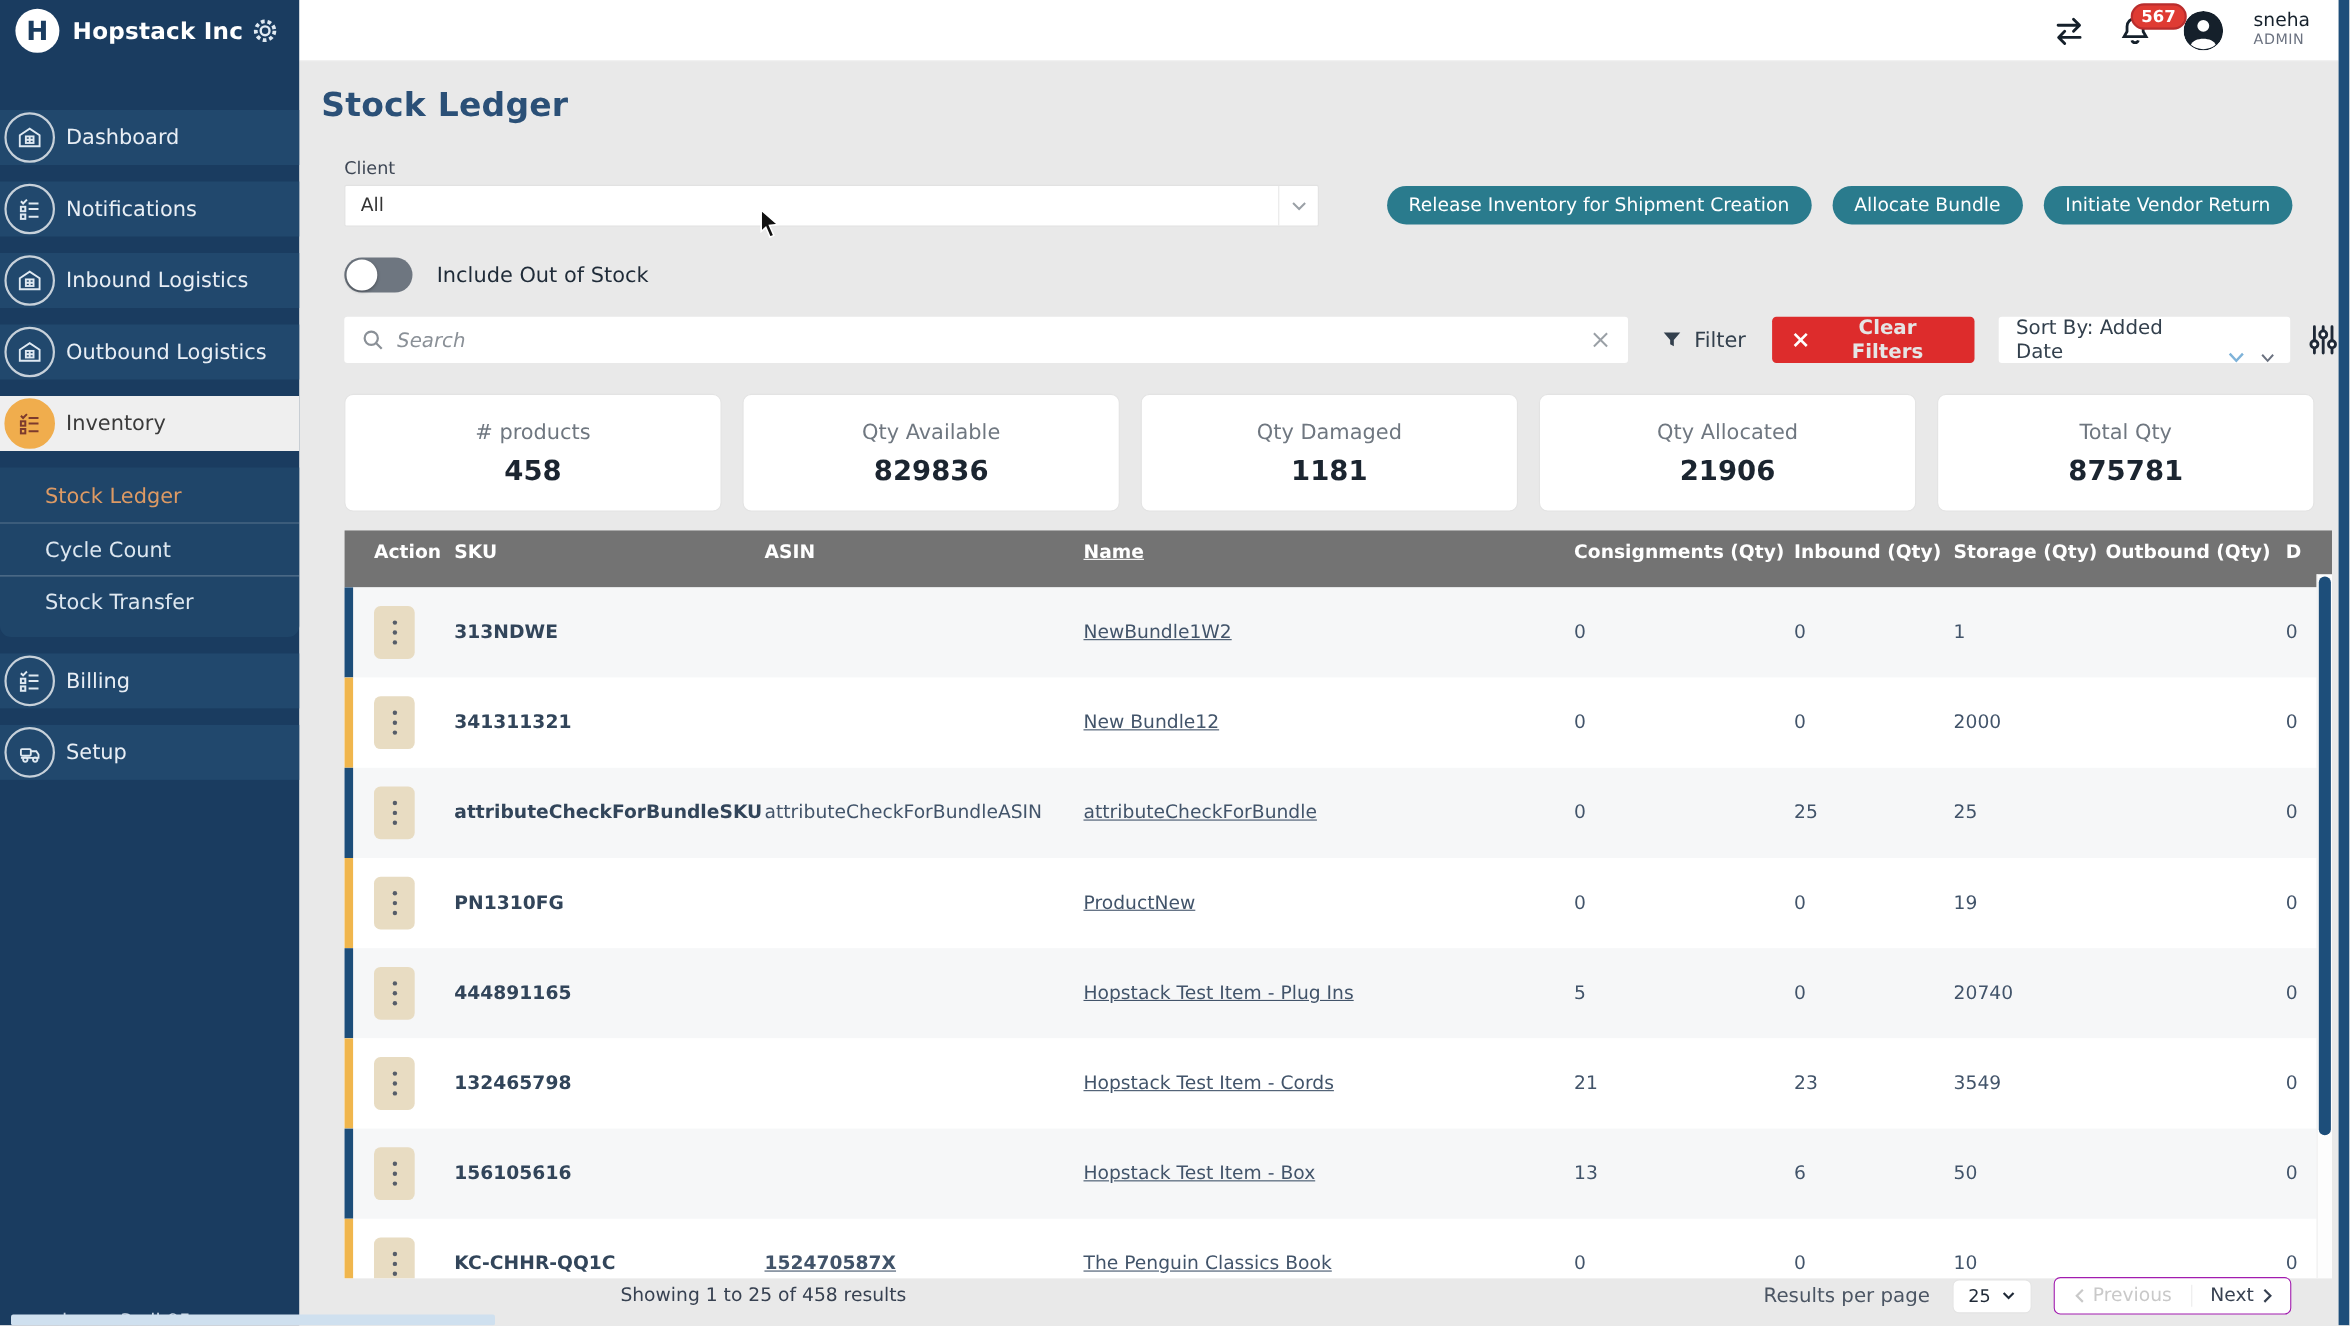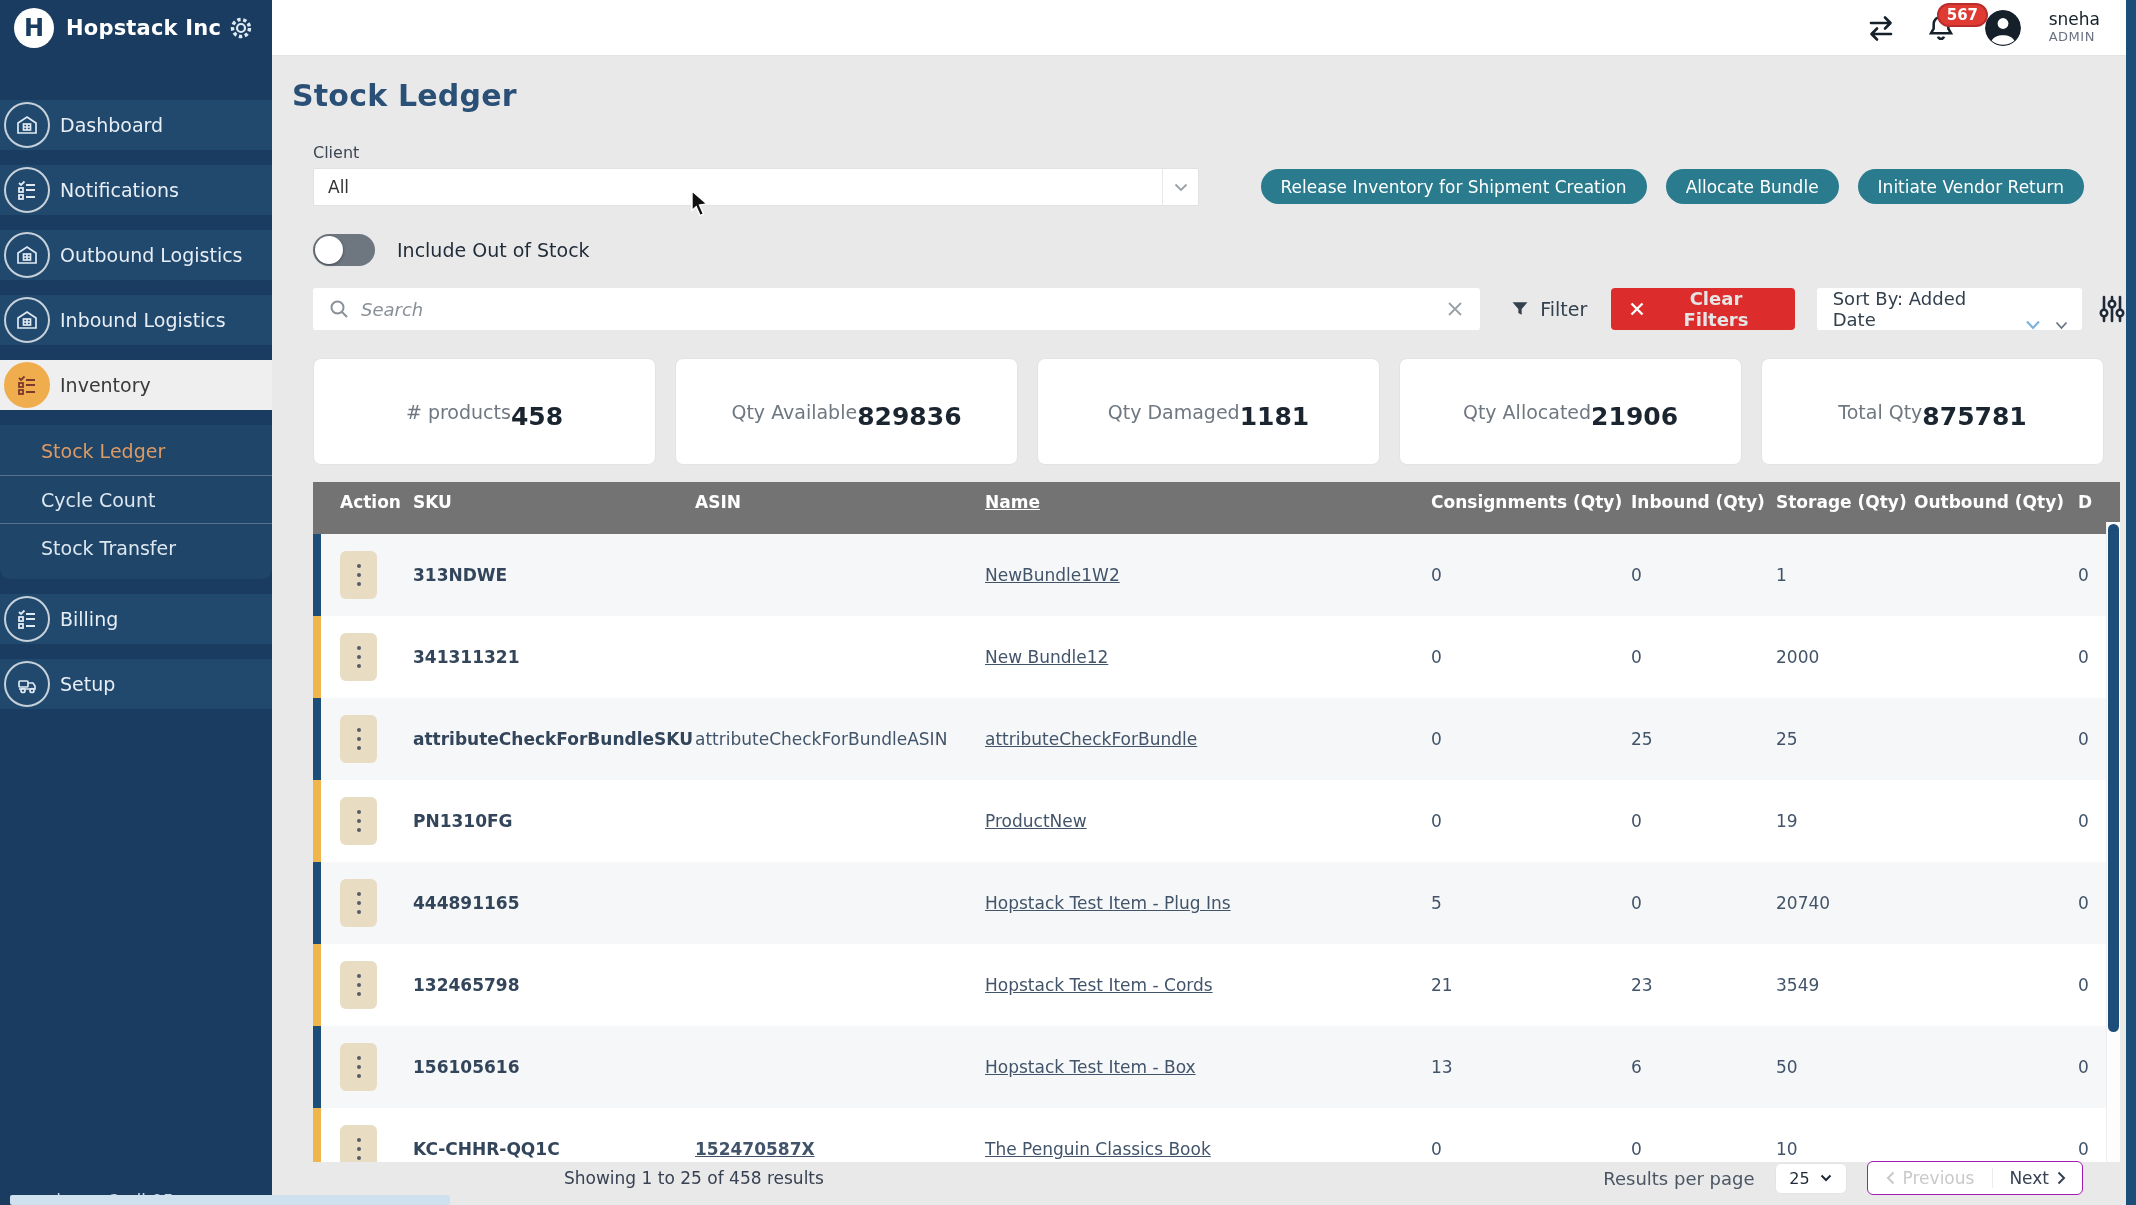--- a/index.html
+++ b/index.html
@@ -67,21 +67,21 @@
   .filter-group { display:flex; align-items:center; gap:10px; margin-left:30px; cursor:pointer; }
   .filter-text { font-size:19px; color:#33404d; }
   .clear-btn { margin-left:24px; background:#dd2c2c; border:none; border-radius:4px; height:42px; padding:0 18px;
                display:flex; align-items:center; gap:10px; color:#e5e5e5; font-size:18px; font-weight:bold; font-family:inherit; cursor:pointer; }
   .sort-box { margin-left:22px; background:#fff; border-radius:3px; height:42px; display:flex; align-items:flex-end; gap:14px;
               padding:0 14px 0 16px; font-size:18px; color:#33404d; cursor:pointer; min-width:258px; }
   .sliders { margin-left:16px; cursor:pointer; }
 
   .stats-row { margin-top:28px; display:flex; gap:19px; }
   .stat-card { width:343px; height:107px; background:#fff; border:1px solid #e3e3e3; border-radius:8px;
-               display:flex; align-items:center; justify-content:center; }
+               display:flex; flex-direction:column; align-items:center; justify-content:center; }
   .stat-label { font-size:19px; color:#6f7780; }
   .stat-value { font-size:25px; font-weight:bold; color:#1b2530; margin-top:9px; }
 
   
   .table-wrap { margin-top:17px; width:1807px; height:680px; position:relative; overflow:hidden; background:#fff; }
   .t-header { height:52px; background:#737373; position:relative;text-align:right; }
   .t-header span { position:absolute; top:10px; color:#fff; font-size:17px; font-weight:600; white-space:nowrap; }
   .t-row { height:82px; position:relative; background:#fff; }
   .t-row:nth-child(even) { background:#f6f7f8; }
   .t-row .accent { position:absolute; left:0; top:0; width:8px; height:100%; }
@@ -163,32 +163,32 @@
       </div>
 
       <div class="nav-item">
         <span class="nav-icon">
           <svg width="24" height="24" viewBox="0 0 24 24" fill="none" stroke="currentColor" stroke-width="1.7">
             <path d="M3 10 L12 4 L21 10 V20 H3 Z"></path>
               <rect x="8.5" y="11" width="7" height="6"></rect>
               <path d="M8.5 14 h7 M12 11 v6"></path>
           </svg>
         </span>
-        <span class="nav-label">Outbound Logistics</span>
+        <span class="nav-label">Inbound Logistics</span>
       </div>
 
       <div class="nav-item">
         <span class="nav-icon">
           <svg width="24" height="24" viewBox="0 0 24 24" fill="none" stroke="currentColor" stroke-width="1.7">
             <path d="M3 10 L12 4 L21 10 V20 H3 Z"></path>
               <rect x="8.5" y="11" width="7" height="6"></rect>
               <path d="M8.5 14 h7 M12 11 v6"></path>
           </svg>
         </span>
-        <span class="nav-label">Inbound Logistics</span>
+        <span class="nav-label">Outbound Logistics</span>
       </div>
 
       <div class="nav-item active">
         <span class="nav-icon">
           <svg width="24" height="24" viewBox="0 0 24 24" fill="none" stroke="currentColor" stroke-width="1.8">
             <path d="M4 5 l2 2 3.5-3.5"></path>
               <rect x="4" y="10" width="4" height="4"></rect>
               <rect x="4" y="17" width="4" height="4"></rect>
             <path d="M11 7 h9 M11 12 h9 M11 19 h9"></path>
           </svg>

